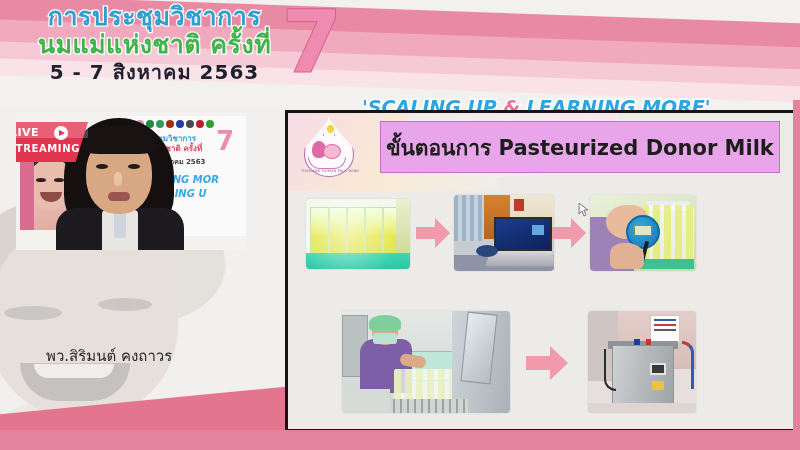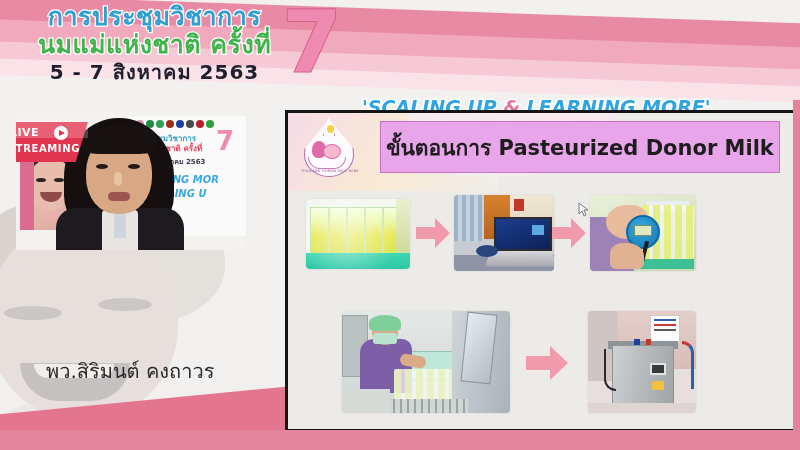--- a/index.html
+++ b/index.html
@@ -253,24 +253,23 @@
   }
   .lb-stream {
     position:absolute; left: 8px; top: 21px;
     font-size: 10px; font-weight: bold; color:#fff; letter-spacing:.6px;
     font-family:"DejaVu Sans",sans-serif;
   }
 
   #speaker-name {
     position: absolute; left: 46px; top: 236px; width: 230px;
     font-family: "DejaVu Sans", sans-serif;
-    font-size: 20px; color: #2a2a2a; font-weight: normal;
+    font-size: 15px; color: #2a2a2a; font-weight: normal;
     white-space: nowrap;
     z-index: 10;
-    margin-top: 11px;
   }
 
   
   #slide-frame {
     position: absolute; left: 285px; top: 110px; width: 512px; height: 322px;
     border: 3px solid #141414;
     background: #ecebe8;
     overflow: hidden;
   }
   #slide-bg-swirl {

